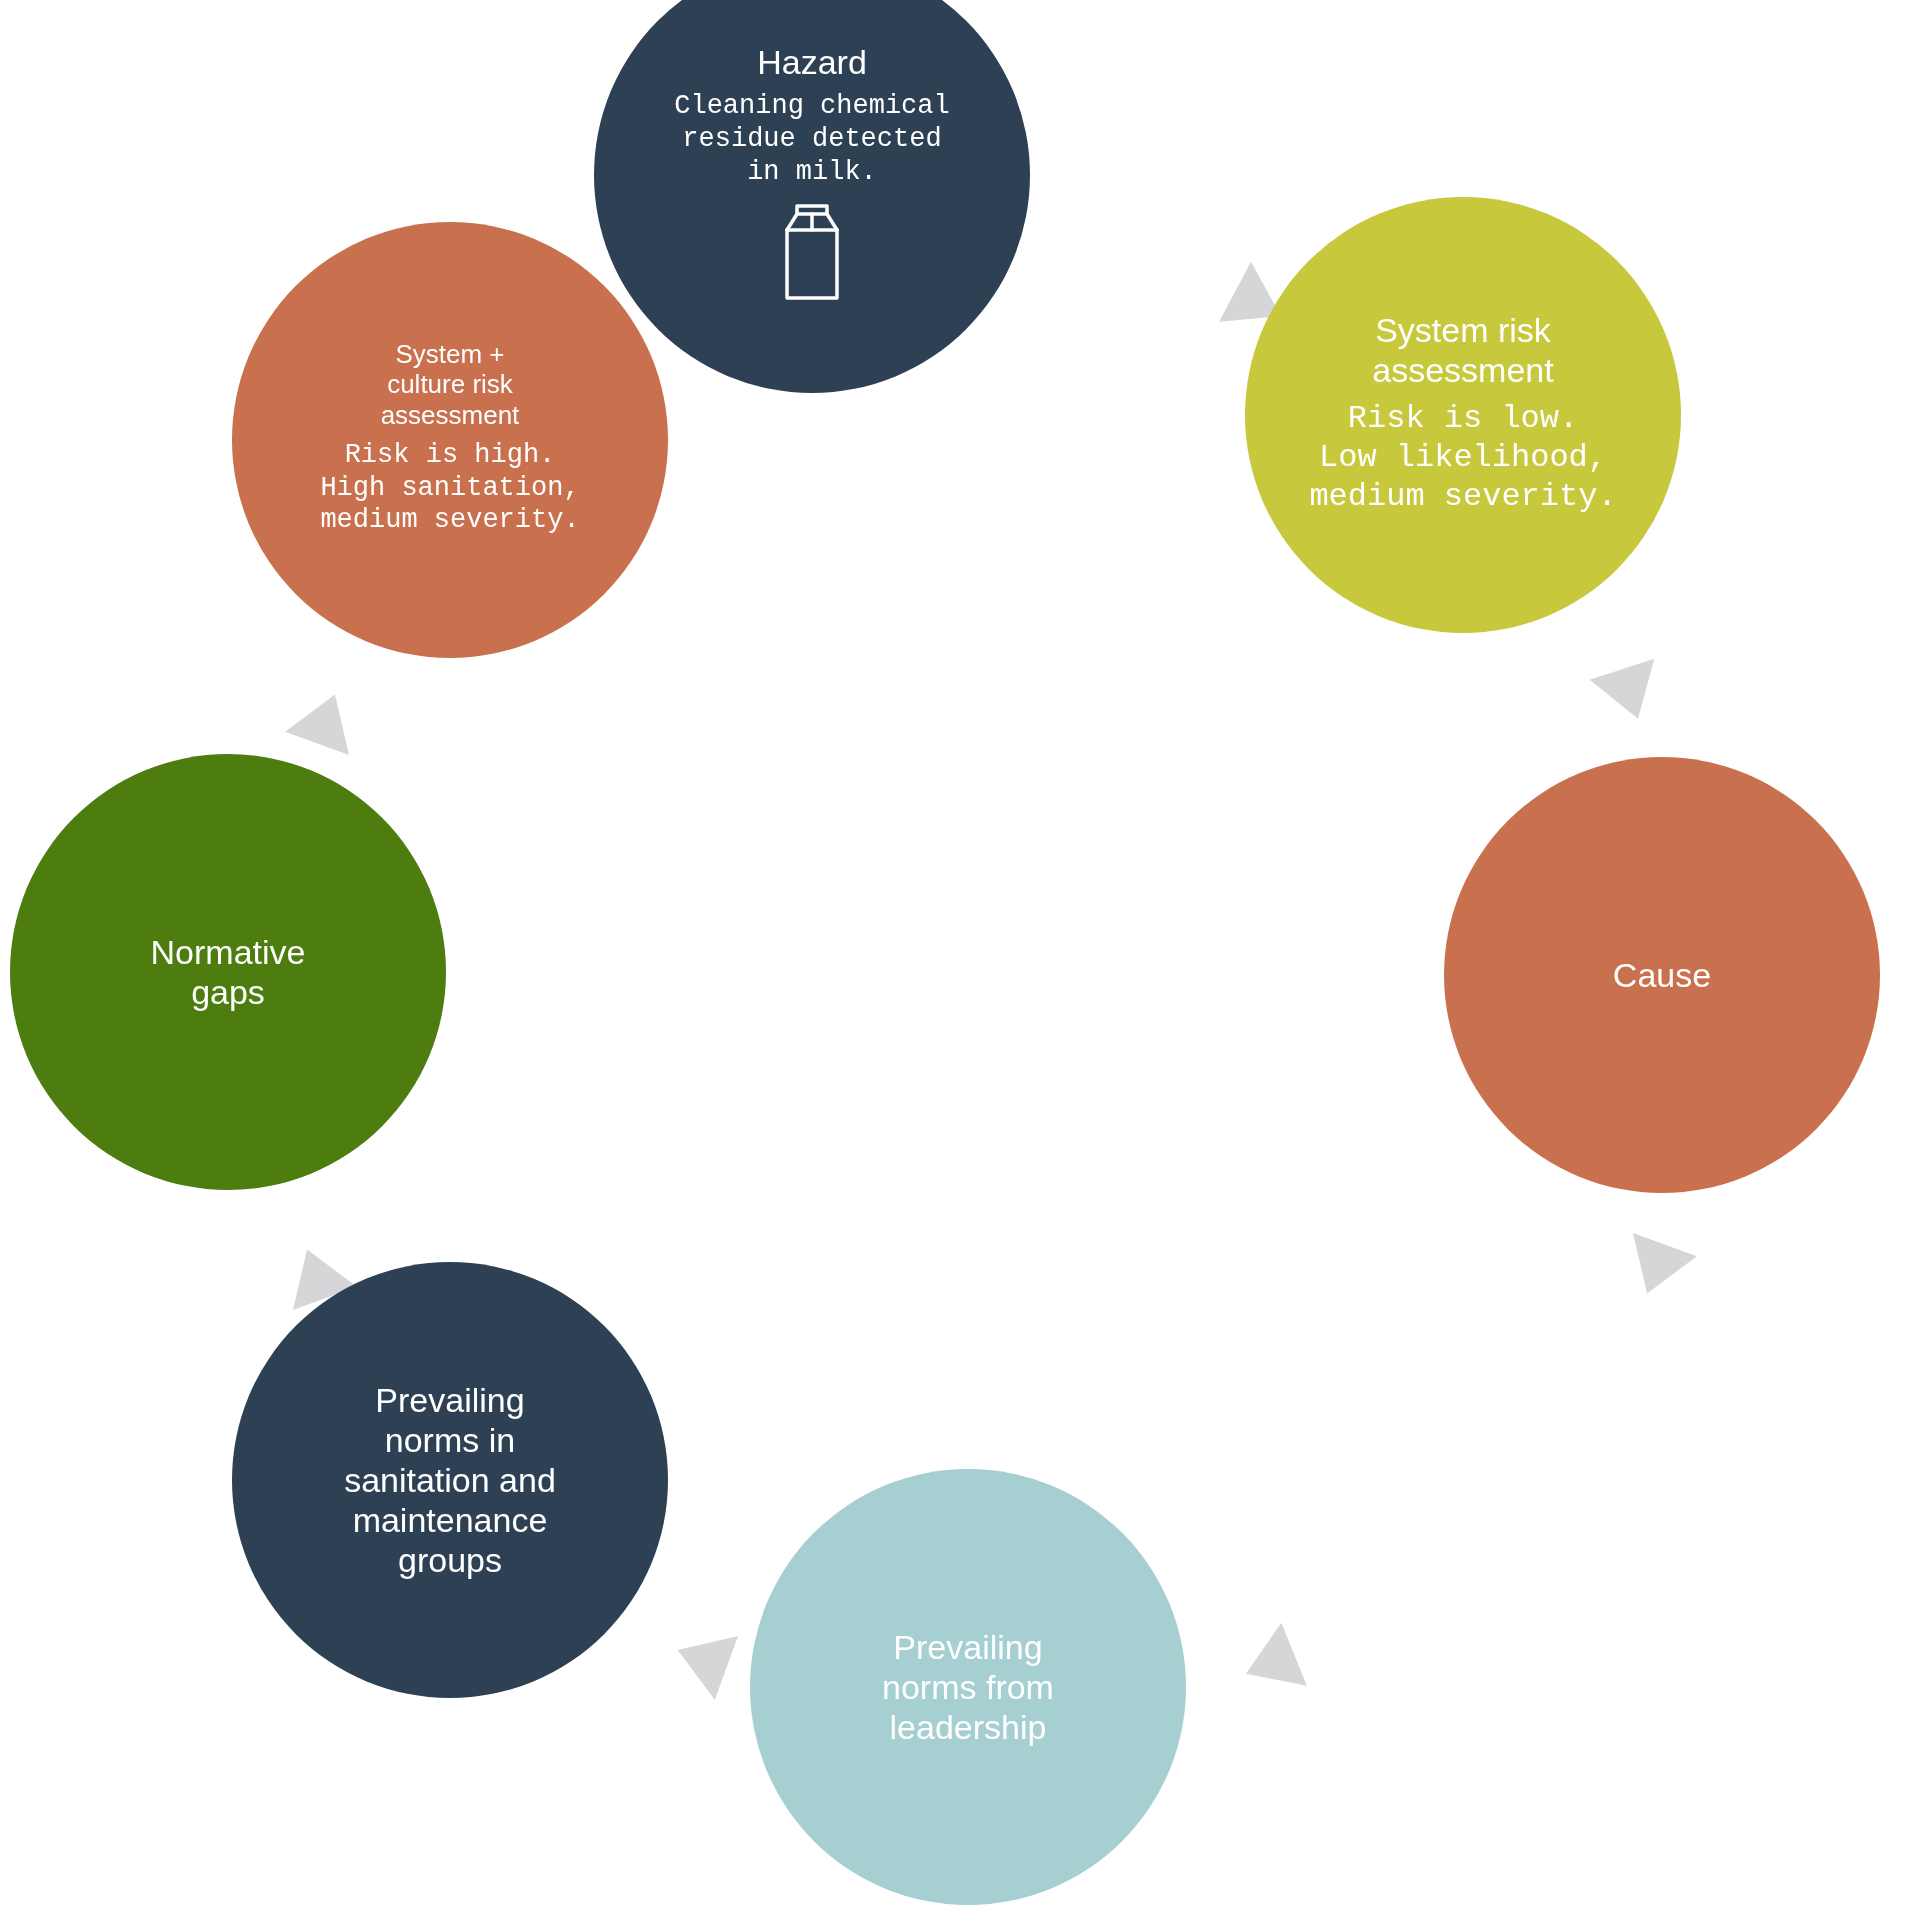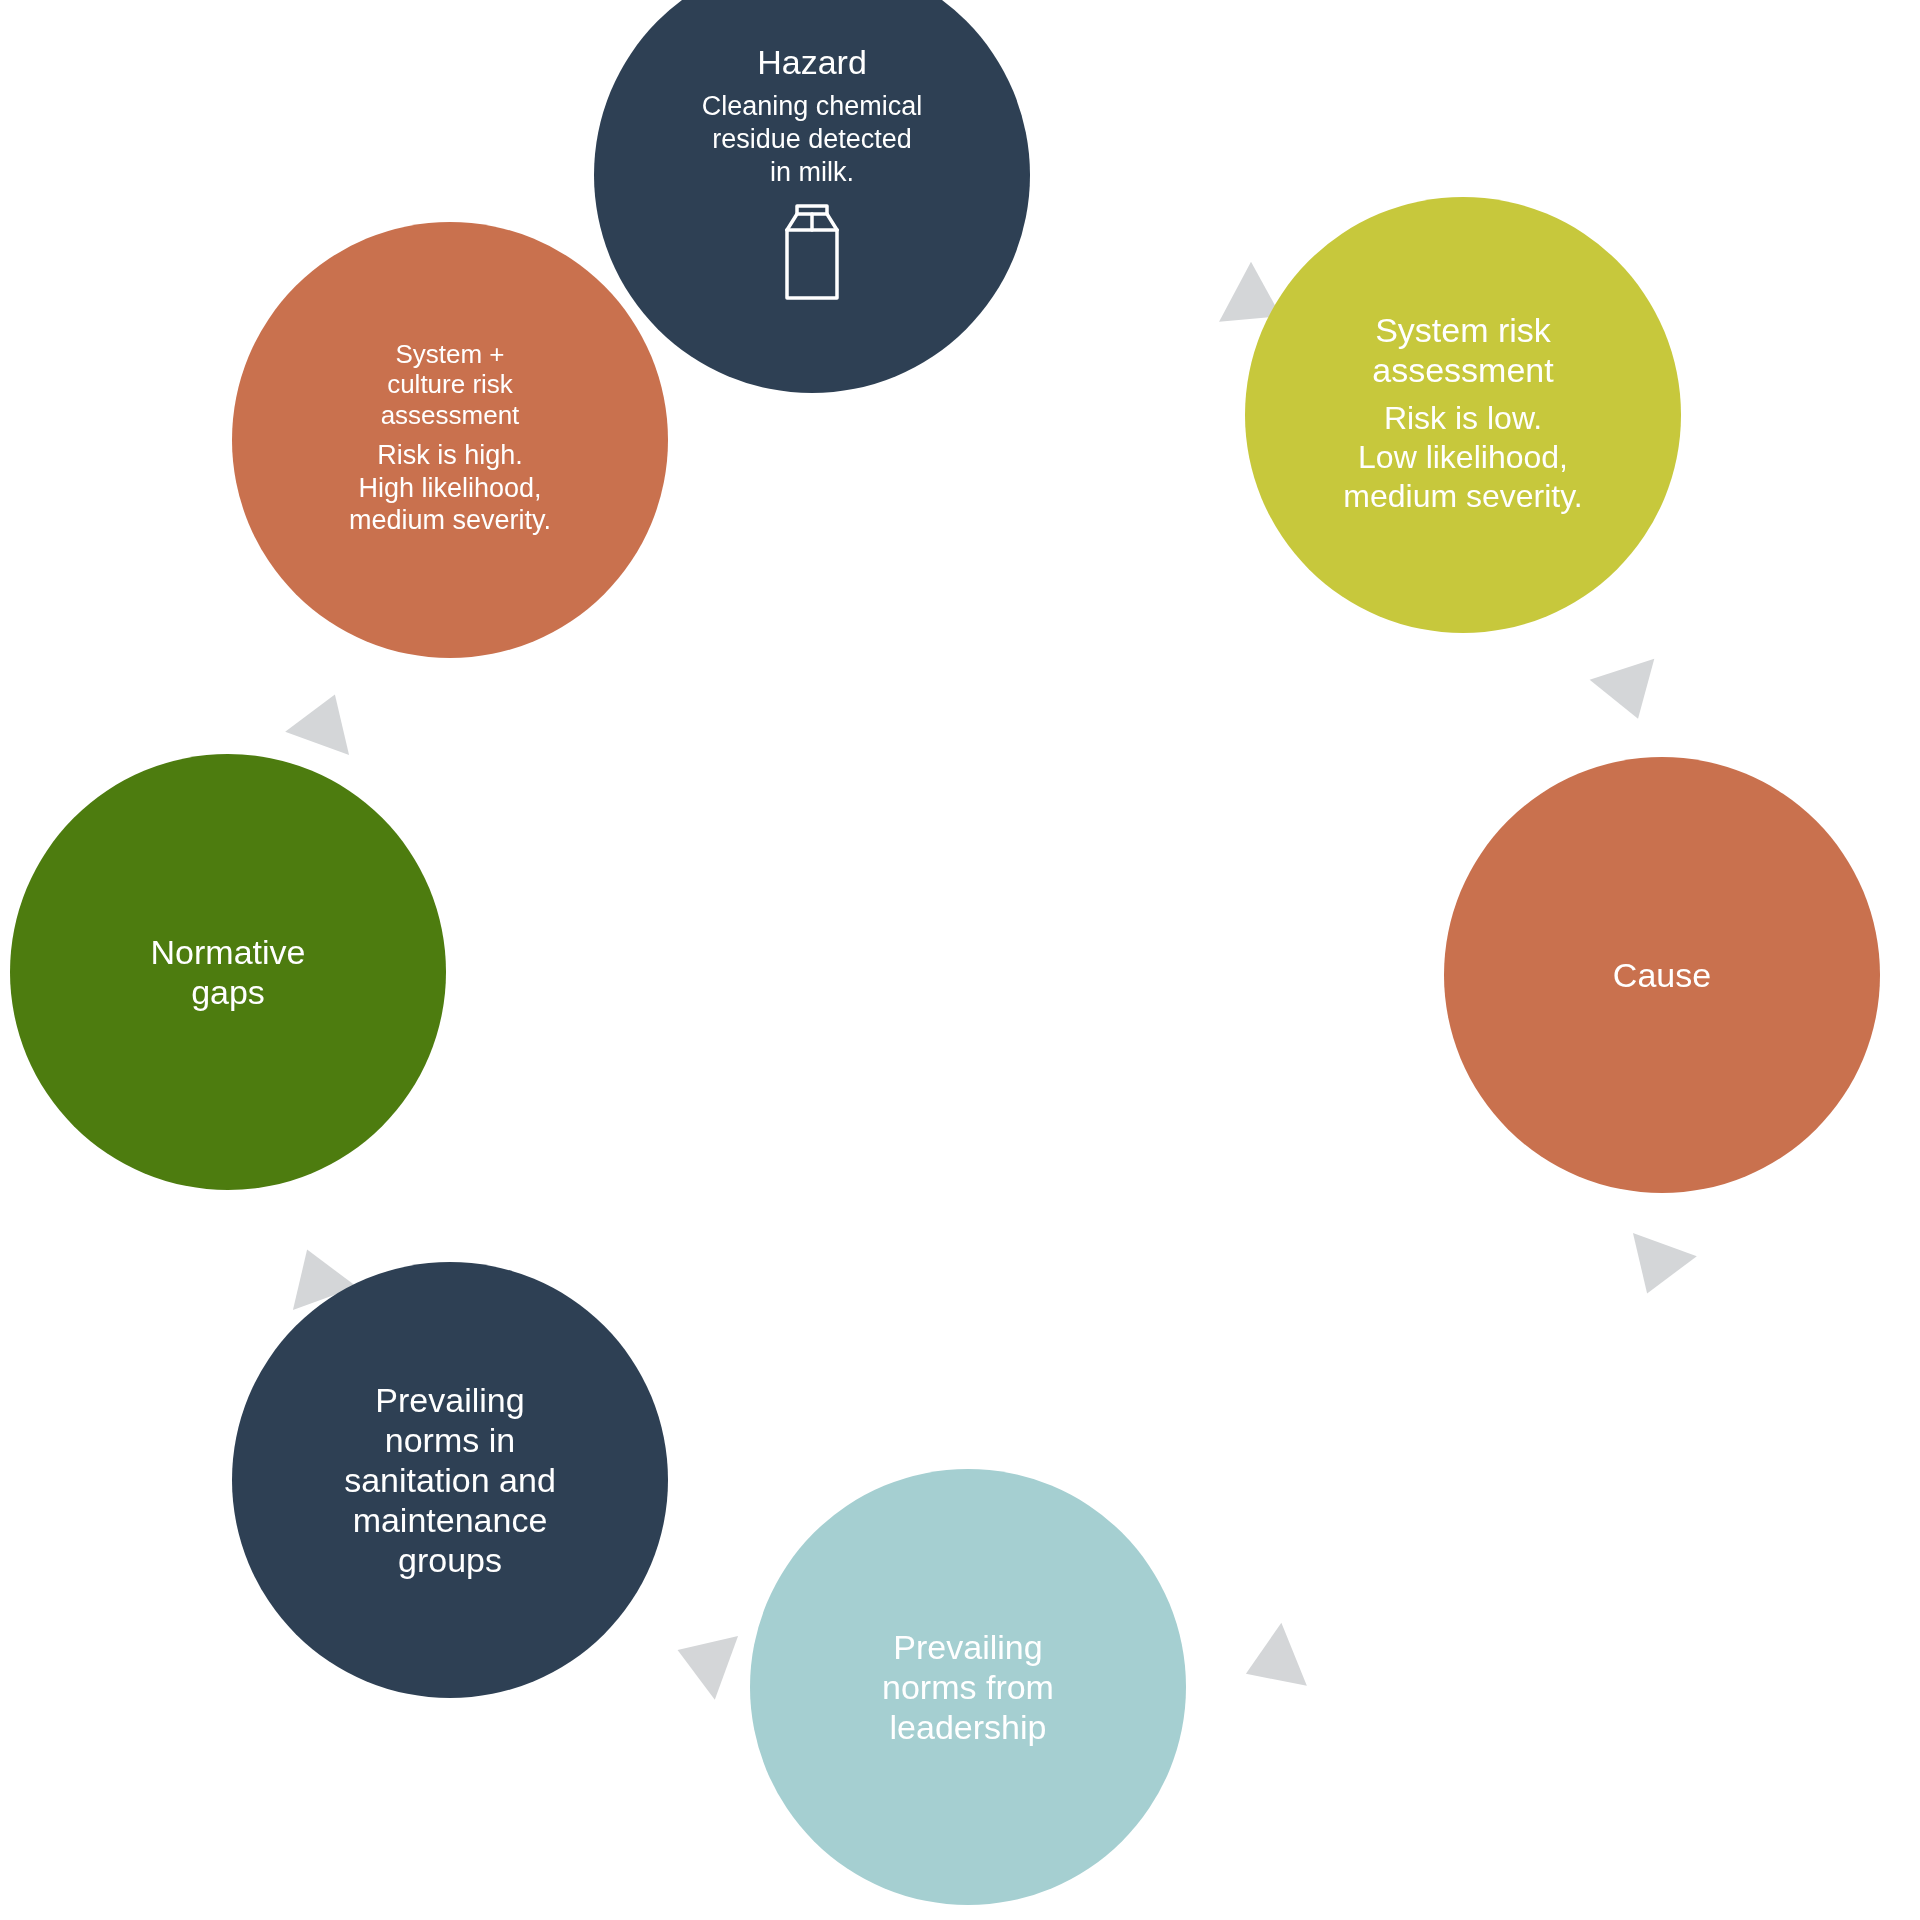--- a/index.html
+++ b/index.html
@@ -31,20 +31,21 @@
   .node-title {
     font-weight: normal;
     line-height: 1.18;
     margin: 0;
   }
   .node-body {
     font-weight: normal;
     line-height: 1.22;
     margin: 4px;
     white-space: pre-line;
+    font-family: Liberation Mono, monospace;
   }
   .arrow {
     position: absolute;
     width: 0;
     height: 0;
   }
   .milk-icon {
     margin-top: 8px;
   }
 </style>
@@ -97,16 +98,16 @@
     </div>
     <div class="node" style="left: 10px; top: 754px; width: 436px; height: 436px; background: #4d7c0f; padding: 0px 34px;">
       <div class="node-title" style="font-size: 34px; white-space: pre-line;">Normative
 gaps</div>
     </div>
     <div class="node" style="left: 232px; top: 222px; width: 436px; height: 436px; background: rgb(201, 113, 78); padding: 0px 34px;">
       <div class="node-title" style="font-size: 26px; white-space: pre-line;">System +
 culture risk
 assessment</div>
       <div class="node-body" style="font-size: 27px; margin-top: 8px;">Risk is high.
-High likelihood,
+High sanitation,
 medium severity.</div>
     </div>
   </div>
 
 </body></html>

